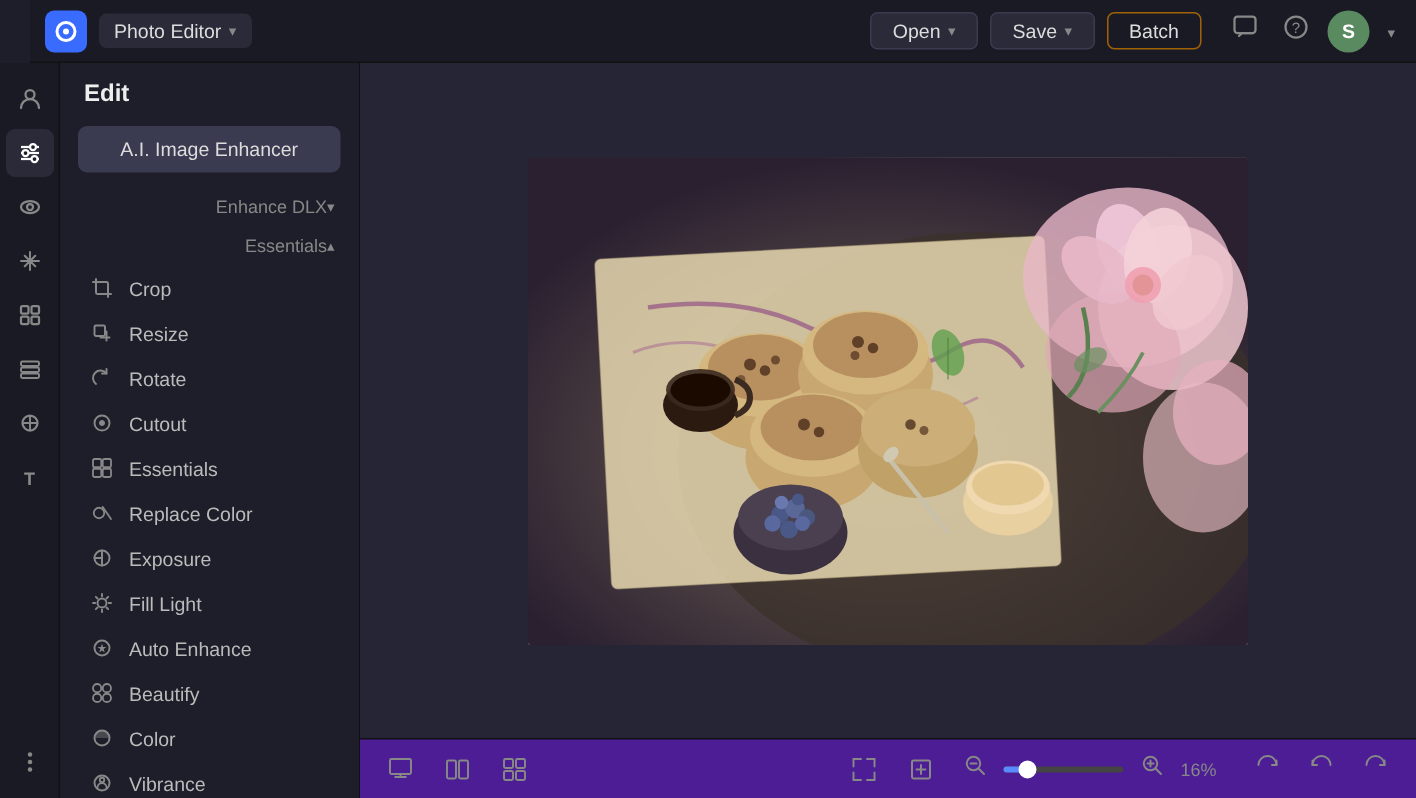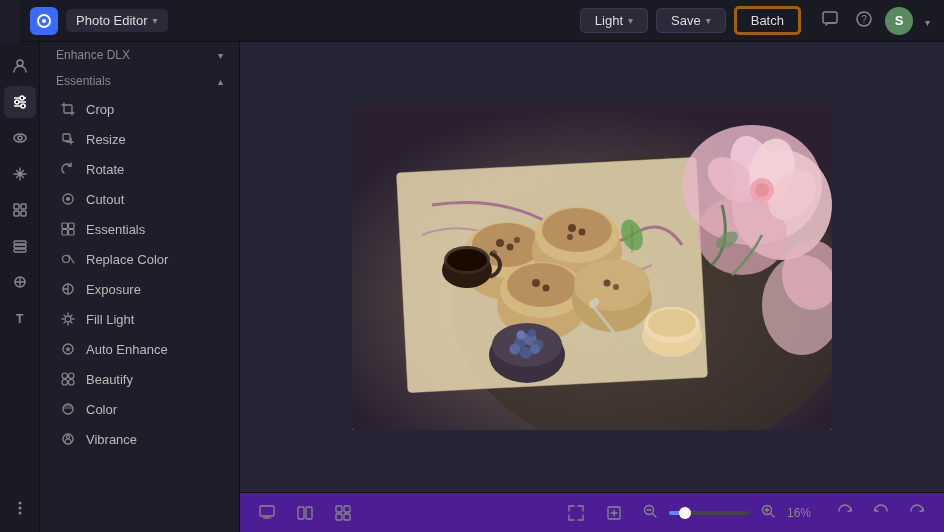--- a/index.html
+++ b/index.html
@@ -61,21 +61,21 @@
       border: 1px solid #3a3a50;
       color: #ddd;
       padding: 4px 14px;
       border-radius: 5px;
       cursor: pointer;
       font-size: 13px;
     }
     .topbar-action-btn .chevron { font-size: 10px; color: #888; }
     .topbar-batch-btn {
       background: transparent;
-      border: 3px solid #a16207;
+      border: 1px solid #a16207;
       color: #ddd;
       padding: 4px 14px;
       border-radius: 5px;
       cursor: pointer;
       font-size: 13px;
     }
     .topbar-right {
       display: flex;
       align-items: center;
       gap: 8px;
@@ -166,21 +166,21 @@
       padding: 8px;
       border-radius: 6px;
       cursor: pointer;
       font-size: 13px;
       width: calc(100% - 24px);
     }
 
     .section-header {
       display: flex;
       align-items: center;
-      justify-content: space-between;
+      justify-content: flex-end;
       padding: 6px 16px;
       font-size: 12px;
       color: #888;
       cursor: pointer;
       user-select: none;
     }
     .section-header .chevron { font-size: 10px; }
 
     .menu-item {
       display: flex;
@@ -333,21 +333,21 @@
       <circle cx="8" cy="8" r="6" stroke="#fff" stroke-width="2"></circle>
       <circle cx="8" cy="8" r="2" fill="#fff"></circle>
     </svg>
   </div>
   <button class="topbar-title-btn">
     <span>Photo Editor</span>
     <span class="chevron">▾</span>
   </button>
   <div class="topbar-spacer"></div>
   <button class="topbar-action-btn">
-    <span>Light</span>
+    <span>Open</span>
     <span class="chevron">▾</span>
   </button>
   <button class="topbar-action-btn">
     <span>Save</span>
     <span class="chevron">▾</span>
   </button>
   <button class="topbar-batch-btn">
     <span>Batch</span>
   </button>
   <div class="topbar-right">
@@ -432,20 +432,24 @@
     <button class="icon-sidebar-btn">
       <svg width="16" height="16" viewBox="0 0 16 16" fill="none">
         <circle cx="8" cy="3" r="1.5" fill="#888"></circle>
         <circle cx="8" cy="8" r="1.5" fill="#888"></circle>
         <circle cx="8" cy="13" r="1.5" fill="#888"></circle>
       </svg>
     </button>
   </div>
 
   <div class="panel-sidebar">
+    <div class="edit-header">Edit</div>
+    <button class="ai-enhance-btn">
+      <span>A.I. Image Enhancer</span>
+    </button>
 
     <div class="section-header">
       <span>Enhance DLX</span>
       <span class="chevron">▾</span>
     </div>
 
     <div class="section-header">
       <span>Essentials</span>
       <span class="chevron">▴</span>
     </div>

